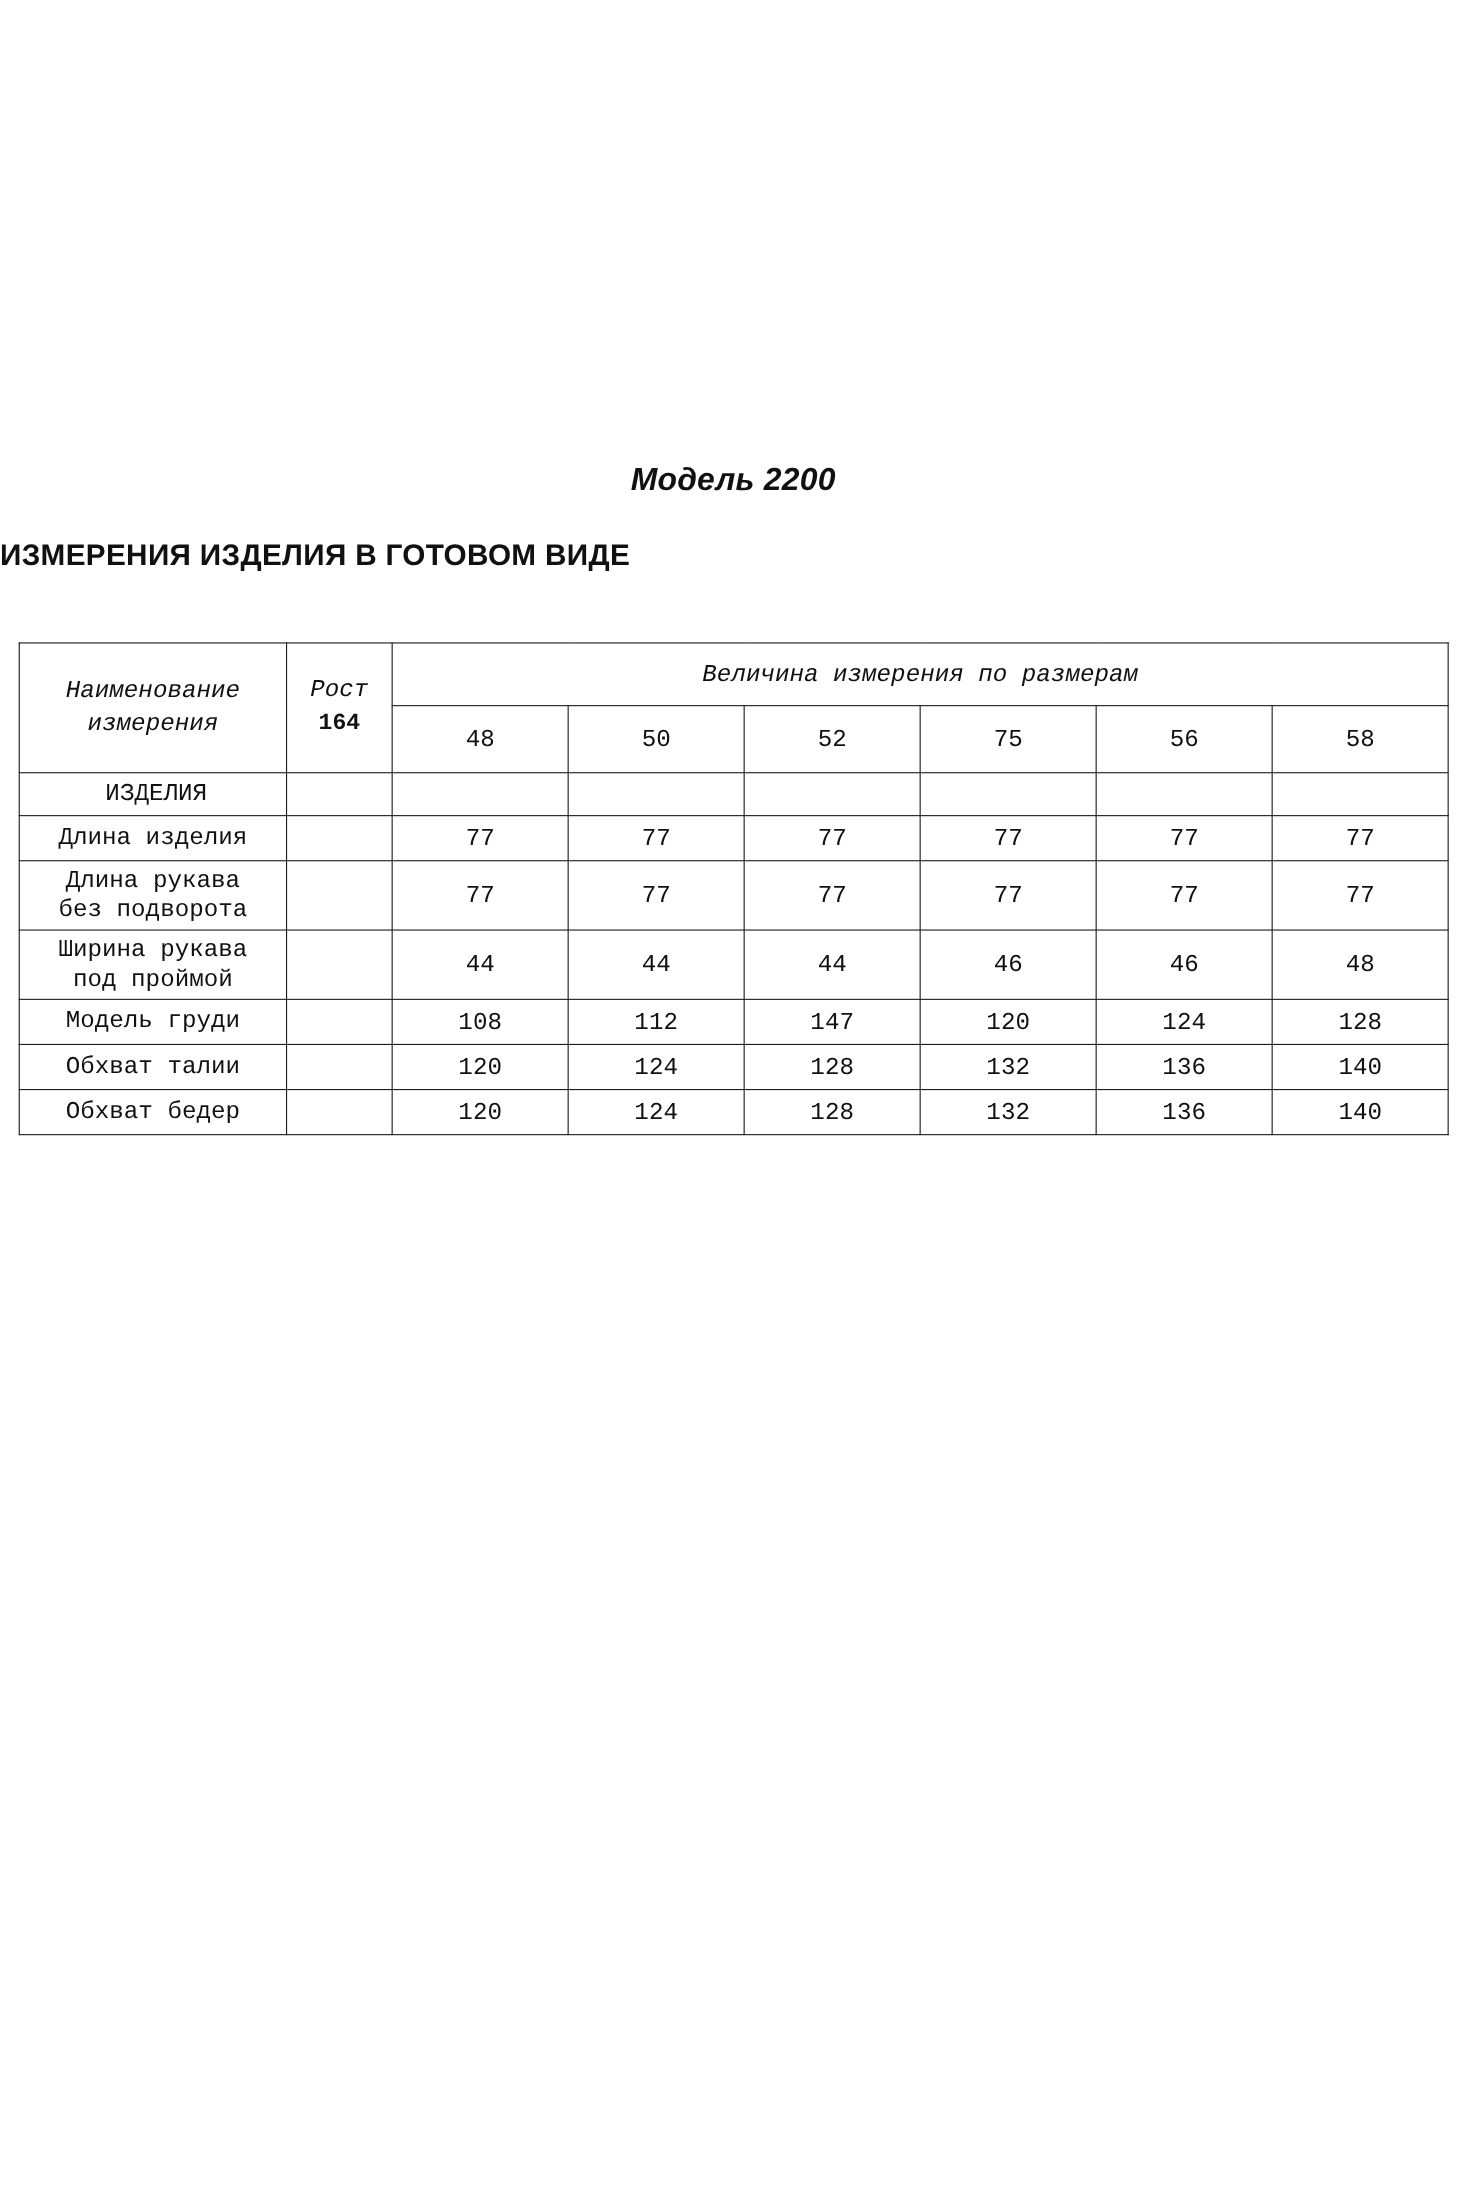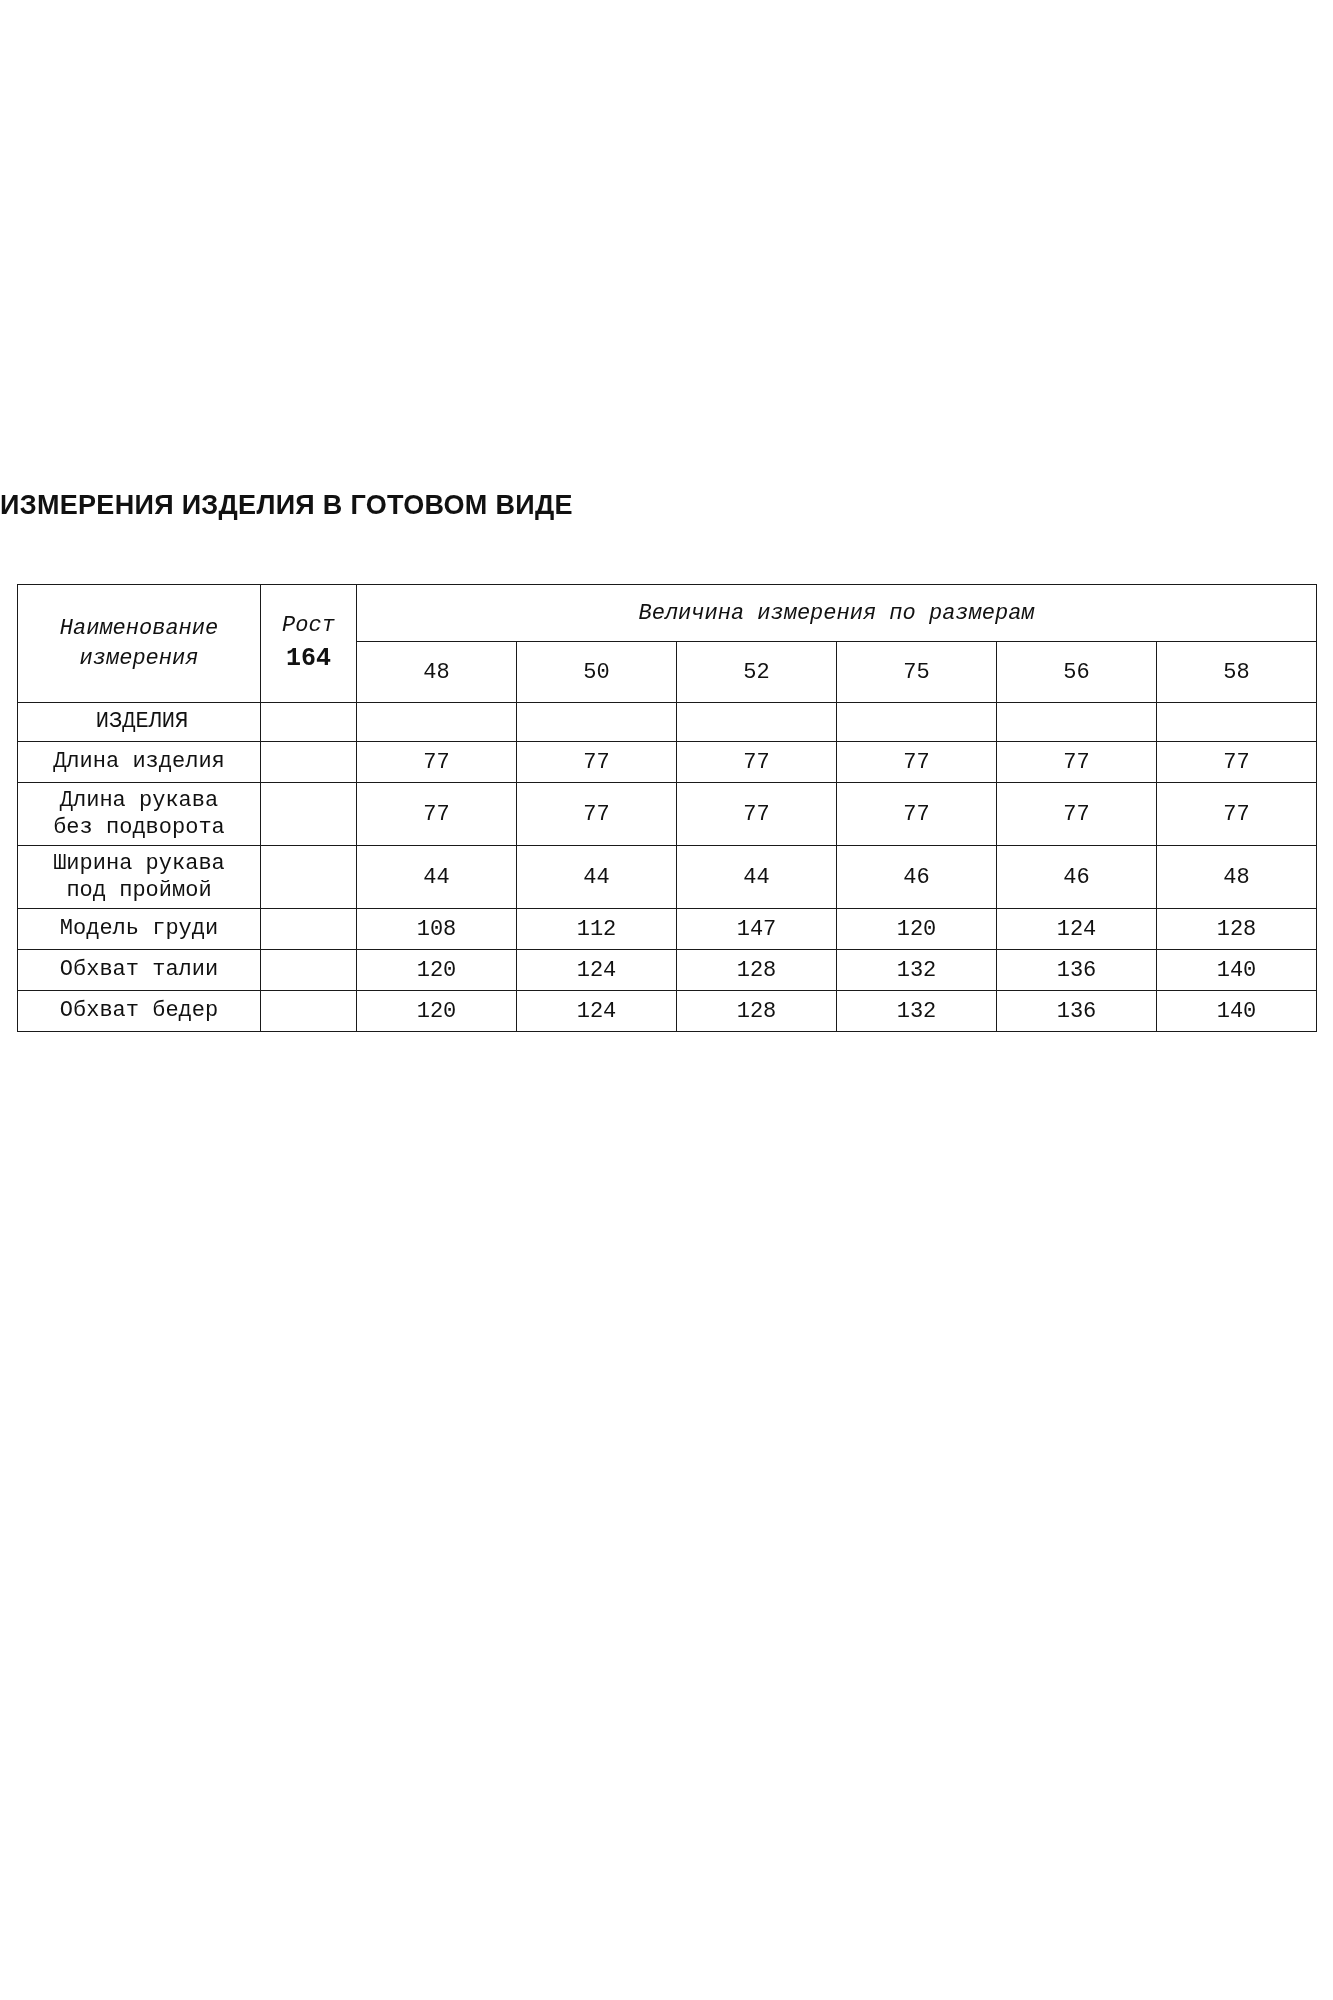--- a/index.html
+++ b/index.html
@@ -77,21 +77,21 @@
   th.rost-head {
     font-style: italic;
     font-weight: bold;
     font-size: 23px;
     line-height: 1.35;
     padding: 6px 2px;
   }
   th.rost-head .rost-num {
     font-style: normal;
     font-weight: bold;
-    font-size: 25px;
+    font-size: 21px;
     display: block;
     margin-top: 2px;
   }
   th.span-head {
     font-style: italic;
     font-weight: bold;
     font-size: 23px;
     height: 56px;
     padding: 4px 6px;
   }
@@ -116,20 +116,21 @@
   }
   tr.tall td { height: 62px; }
   tr.single td { height: 40px; margin-top: 40px; }
   tr.header-row td { height: 38px; }
 </style>
 </head>
 <body>
 
 <div class="page">
 
+  <div class="doc-title">Модель 2200</div>
   <div class="doc-subtitle">ИЗМЕРЕНИЯ ИЗДЕЛИЯ В ГОТОВОМ ВИДЕ</div>
 
   <div class="table-wrap">
     <table class="meas">
       <colgroup>
         <col class="col-name">
         <col class="col-rost">
         <col class="col-size">
         <col class="col-size">
         <col class="col-size">

